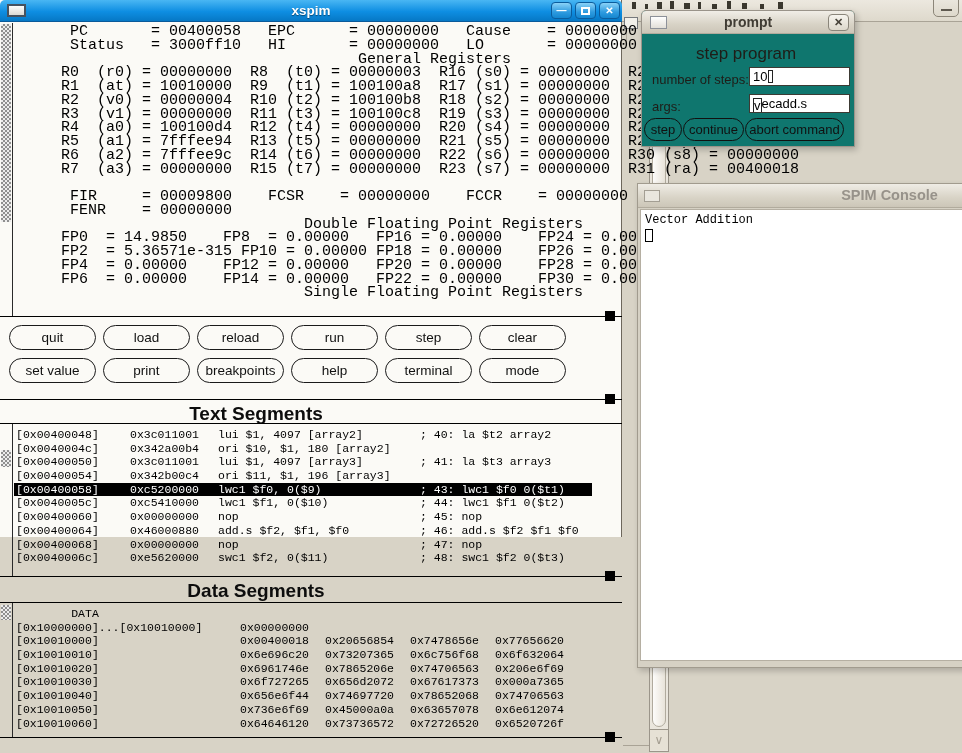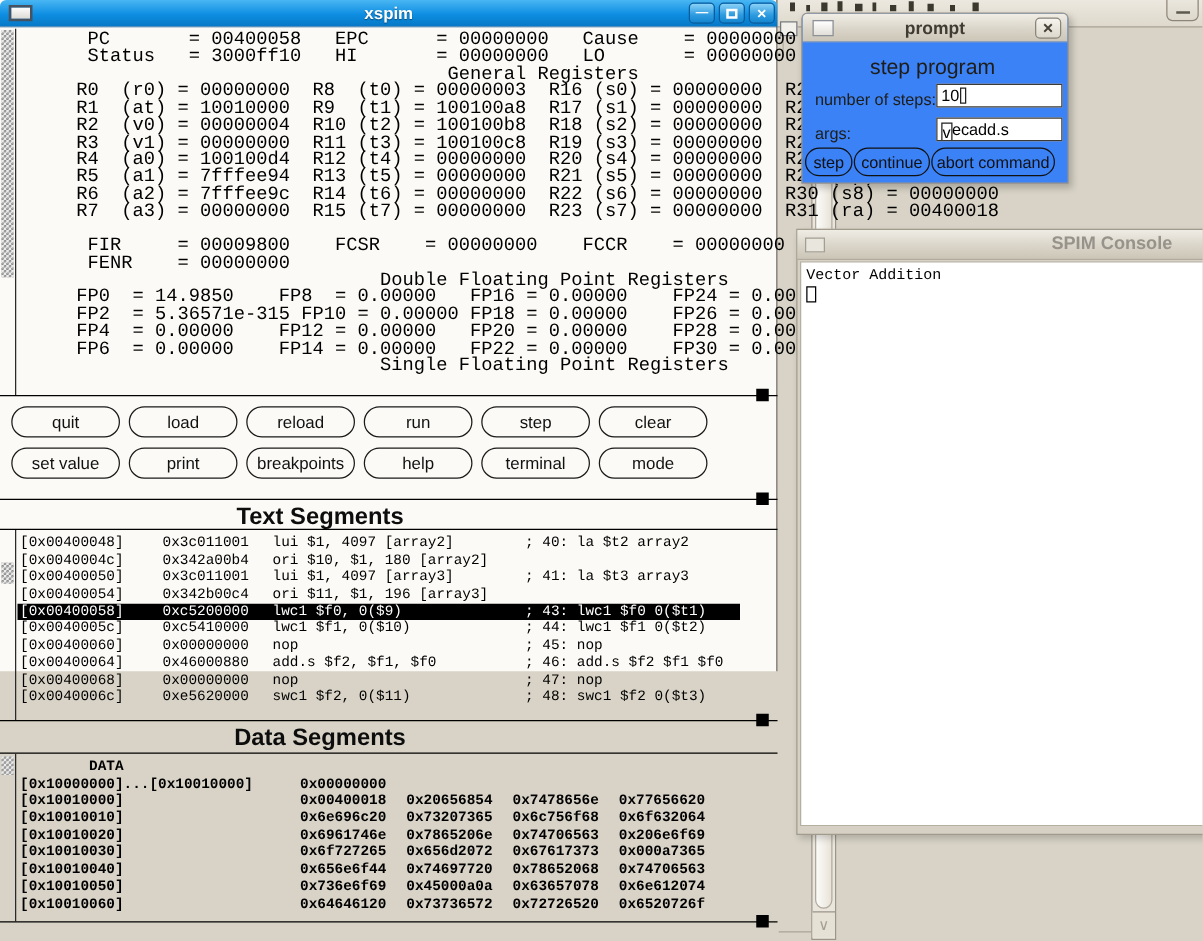--- a/index.html
+++ b/index.html
@@ -81,27 +81,27 @@
   .trow { position:relative; height:13.7px; width:578px;
     font-family:"Liberation Mono", monospace; font-size:11.5px; color:#000; }
   .trow.hl { background:#000; color:#fff; }
   .trow span { position:absolute; top:0; white-space:pre; }
   .t-addr { left:2px; } .t-code { left:116px; } .t-instr { left:204px; } .t-com { left:406px; }
 
   
   #data-pane { position:absolute; left:0; top:603px; width:622px; height:134px; }
   #data-rows { position:absolute; left:14px; top:4px; }
   .drow { position:relative; height:13.7px; width:578px;
-    font-family:"Liberation Mono", monospace; font-size:11.5px; color:#000;font-weight:bold; }
+    font-family:"Liberation Mono", monospace; font-size:11.5px; color:#000; }
   .drow span { position:absolute; top:0; white-space:pre; }
   .d-addr { left:2px; } .d-v0 { left:226px; } .d-v1 { left:311px; } .d-v2 { left:396px; } .d-v3 { left:481px; }
 
   
   #prompt { position:absolute; left:641px; top:10px; width:214px; height:137px;
-    background:#3b82f6; border:1px solid #9a948a; border-radius:5px 5px 0 0;
+    background:#0f766e; border:1px solid #9a948a; border-radius:5px 5px 0 0;
     box-shadow:2px 3px 6px rgba(0,0,0,.22); z-index:30; }
   #prompt-titlebar { position:relative; height:23px;
     background:linear-gradient(#f1eee7,#d8d3c6 60%,#ccc6b8);
     border-bottom:1px solid #b1ab9d; border-radius:4px 4px 0 0; }
   #prompt-title { text-align:center; font-weight:bold; font-size:14px;
     color:#403c34; line-height:22px; }
   #prompt-icon { position:absolute; left:8px; top:5px; width:17px; height:13px;
     background:linear-gradient(#fff,#e2dfd8); border:1px solid #8d9199; }
   #prompt-close { position:absolute; right:5px; top:3px; width:21px; height:17px;
     border:1px solid #8a857a; border-radius:4px;

